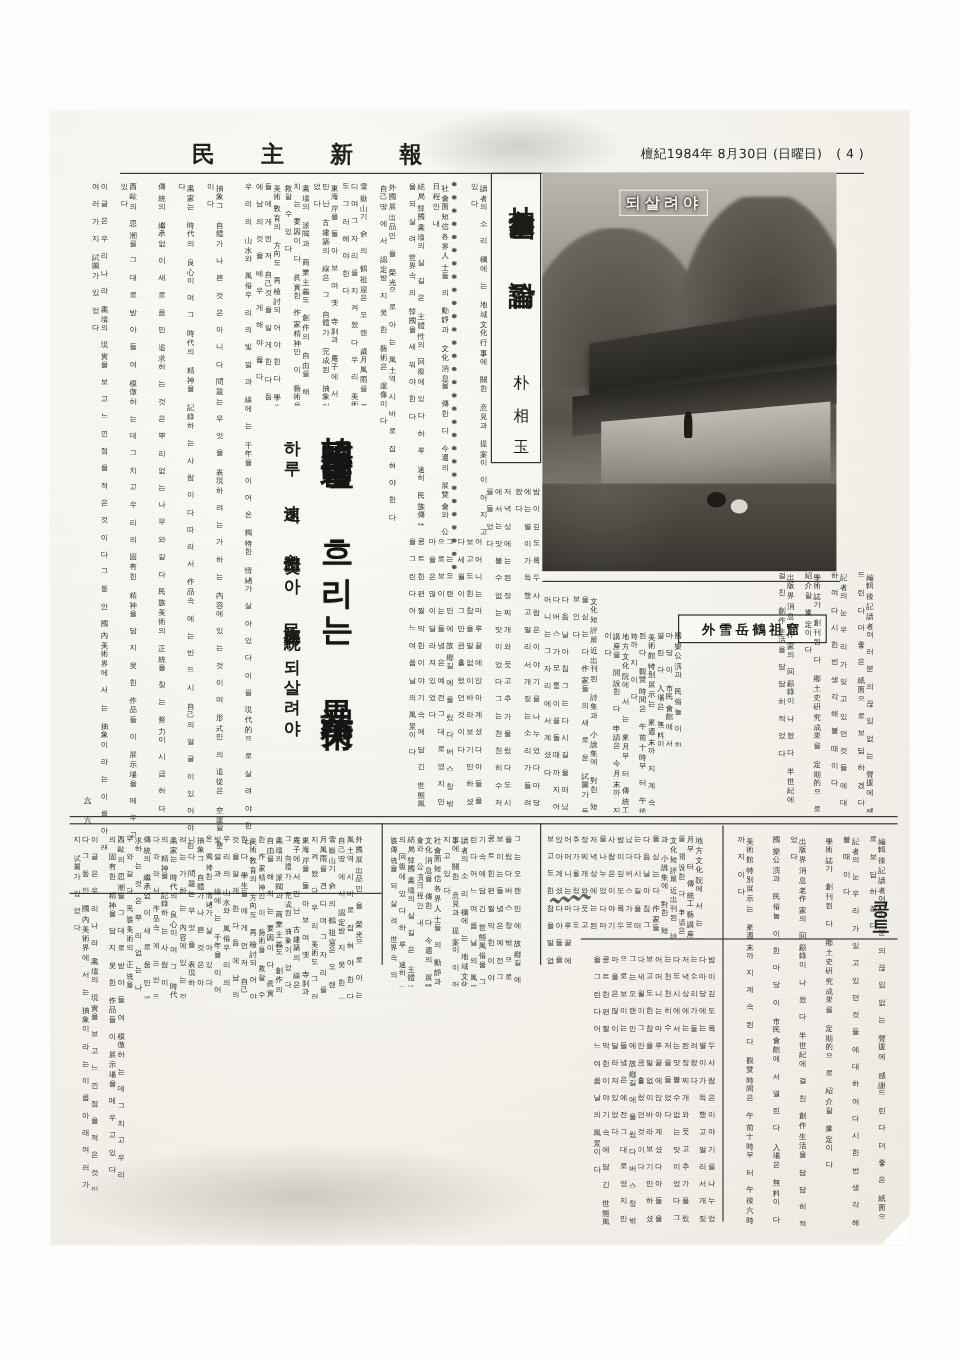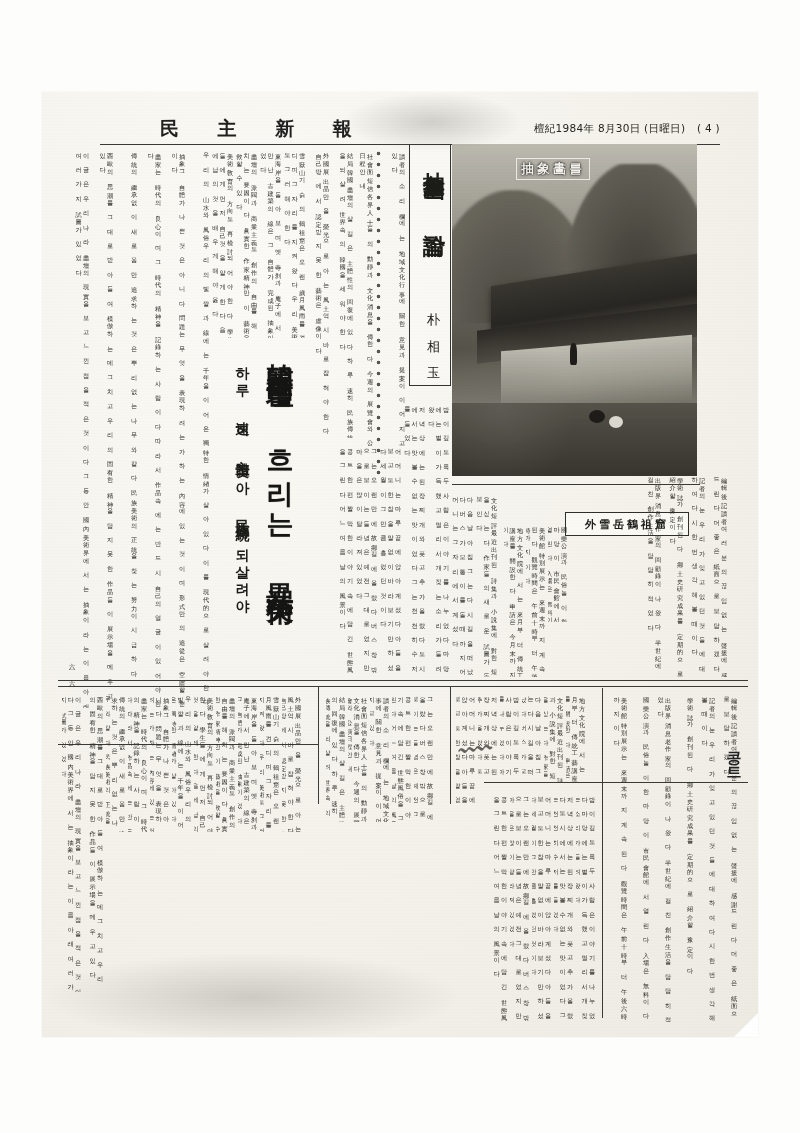--- a/index.html
+++ b/index.html
@@ -280,21 +280,21 @@
       <div class="hill2"></div>
       <div class="roof"></div>
       <div class="roof2"></div>
       <div class="wall"></div>
       <div class="ground"></div>
       <div class="fig" style="left:48%; top:60%; width:7px; height:22px;"></div>
       <div class="fig" style="left:56%; top:80%; width:16px; height:13px; border-radius:50%;"></div>
       <div class="fig" style="left:64%; top:82%; width:14px; height:12px; border-radius:50%; background:#d7d4cb;"></div>
       <div class="smudge" style="left:-10%; top:55%; width:60%; height:50%;"></div>
     </div>
-    <div class="photo-title" style="left:474px; top:66px;">抽象畵를</div>
+    <div class="photo-title" style="left:474px; top:66px;">되살려야</div>
     <div class="photo-caption" style="left:523px; top:420px; width:122px; height:22px;">外雪岳鶴祖窟</div>
 
     <div class="headline-box" style="left:367px; top:52px; width:40px; height:240px;"></div>
     <div class="headline-vert" style="left:378px; top:62px; font-size:22px;">抽象畵를 論함</div>
     <div class="byline" style="left:382px; top:210px;">朴 相 玉</div>
 
     <div class="big-headline" style="left:220px; top:250px;">韓國畵壇을 흐리는 異端美術</div>
     <div class="sub-headline" style="left:192px; top:265px;">하루 速히 主體찾아 民族傳統 되살려야</div>
 
     <div class="dots" style="left:333px; top:56px; height:330px;"></div>

